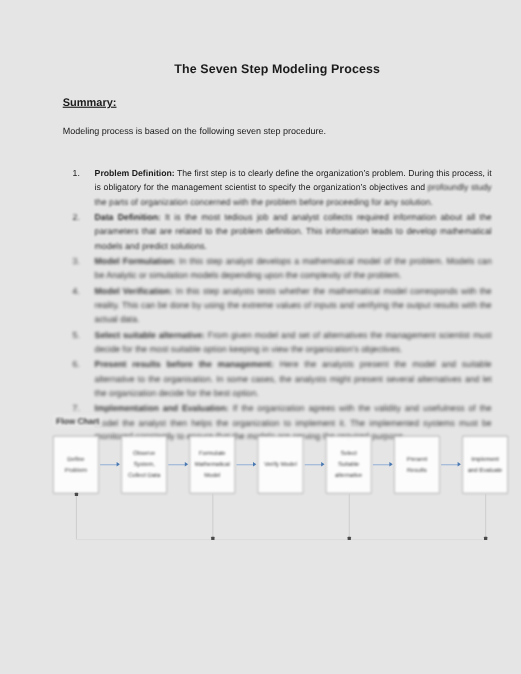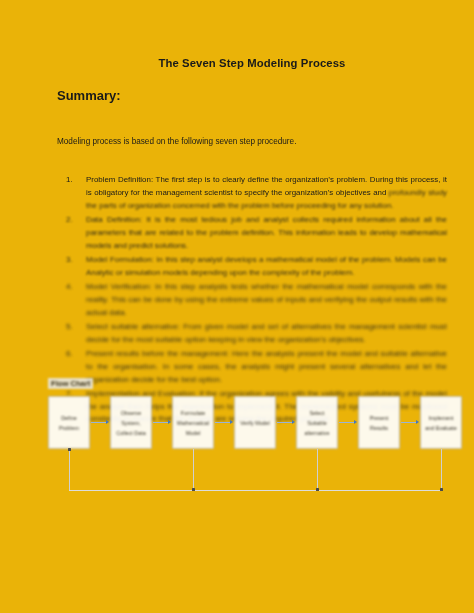--- a/index.html
+++ b/index.html
@@ -12,21 +12,21 @@
     height: 613px;
     overflow: hidden;
     font-family: "Liberation Sans", sans-serif;
     color: #231f20;
   }
 
   .page {
     position: relative;
     width: 474px;
     height: 613px;
-    background: #eab308;
+    background: #e5e5e5;
     box-sizing: border-box;
     padding: 0;
   }
 
   .content {
     position: absolute;
     left: 57px;
     top: 0;
     width: 390px;
   }
@@ -36,27 +36,28 @@
     font-size: 11.3px;
     font-weight: bold;
     letter-spacing: 0.1px;
     margin: 0;
     padding-top: 57px;
     color: #1a1a1a;
   }
 
   .summary-head {
     margin-top: 19px;
-    font-size: 13px;
-    font-weight: bold;
+    font-size: 10px;
+    font-weight: bold;
+    text-decoration: underline;
     color: #1a1a1a;
   }
 
   .summary-text {
-    margin-top: 33px;
+    margin-top: 15px;
     font-size: 8.2px;
     color: #1a1a1a;
     line-height: 1.35;
   }
 
   
   .steps {
     margin: 0;
     padding: 0;
     list-style: none;
@@ -74,21 +75,21 @@
   }
   .step-num {
     position: absolute;
     left: 9px;
     top: 0;
     width: 14px;
     font-size: 7.9px;
     color: #1a1a1a;
   }
   .step-term {
-    font-weight: normal;
+    font-weight: bold;
   }
 
   
   .b0  { filter: none; }
   .b1  { filter: blur(0.85px); opacity: .93; }
   .b2  { filter: blur(1.25px); opacity: .90; }
   .b3  { filter: blur(1.35px); opacity: .89; }
   .b4  { filter: blur(1.4px);  opacity: .88; }
   .b5  { filter: blur(1.45px); opacity: .88; }
   .b6  { filter: blur(1.5px);  opacity: .87; }

